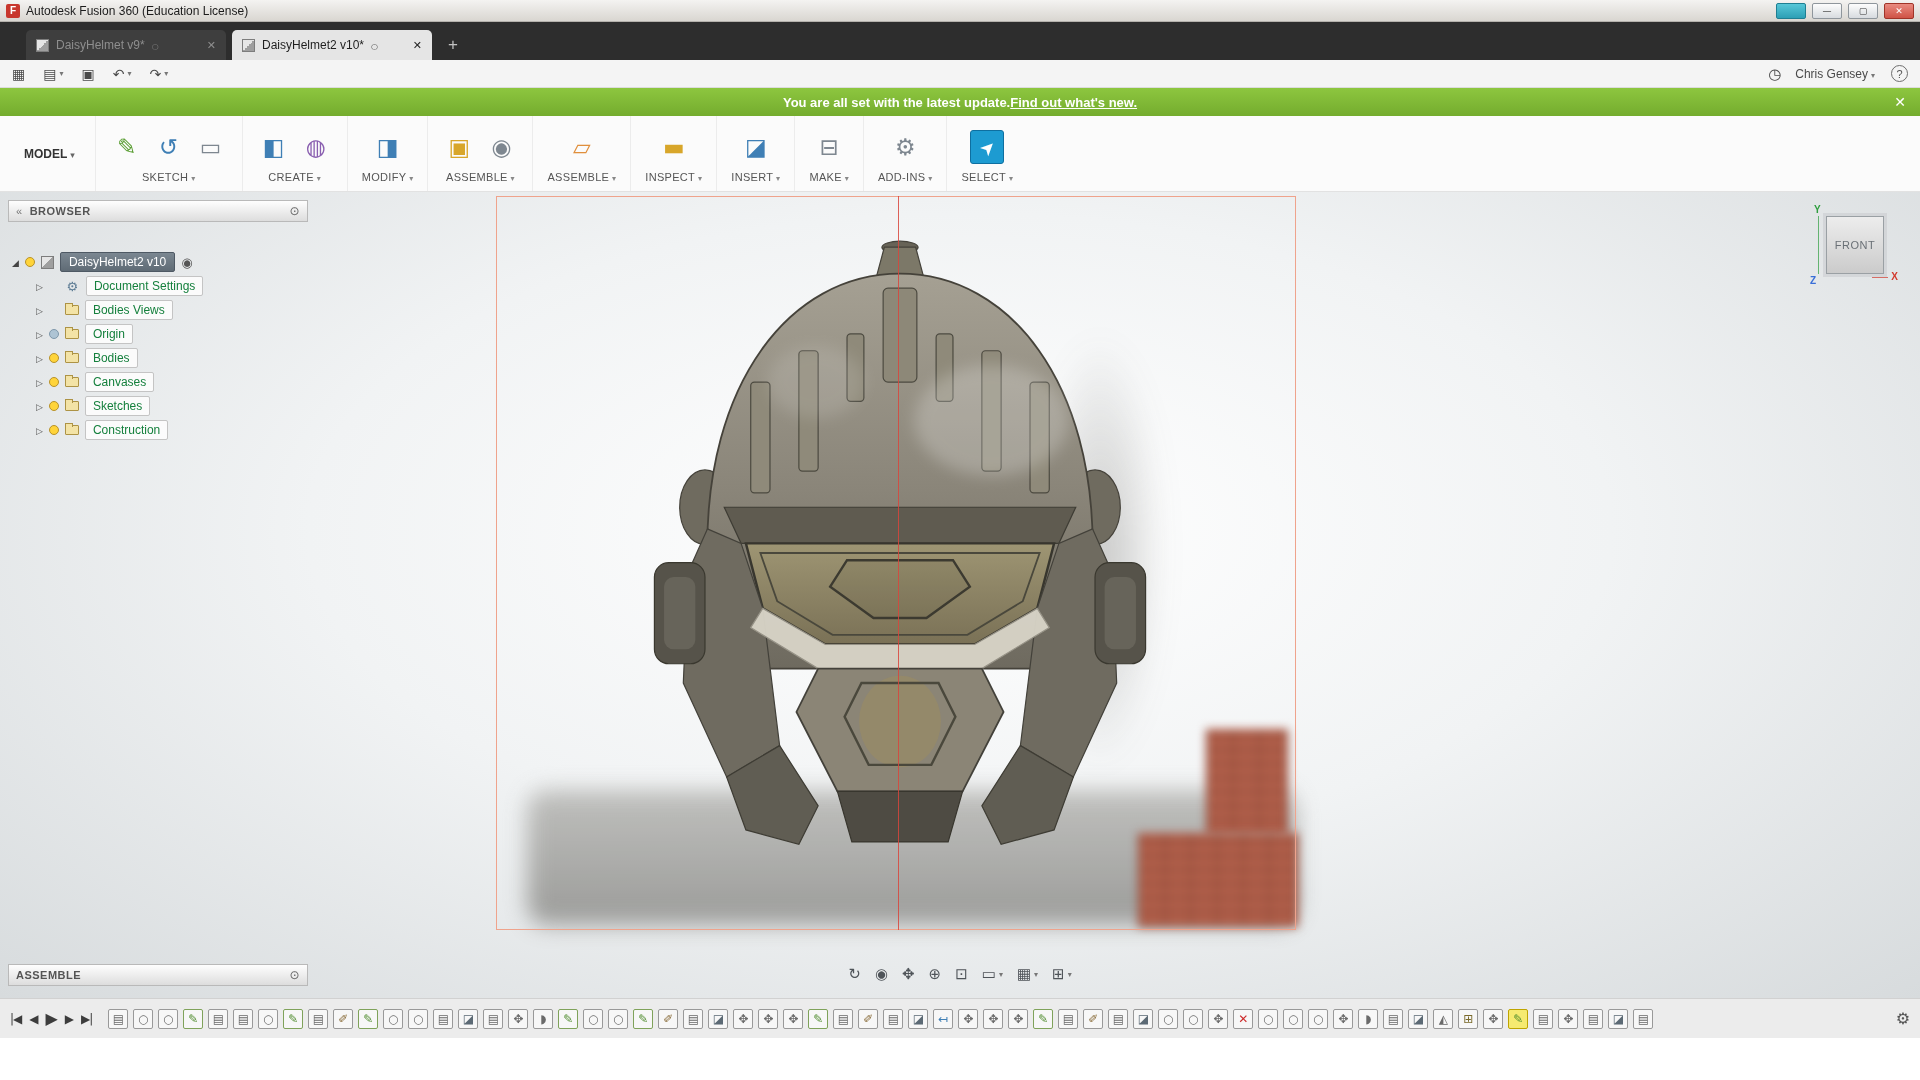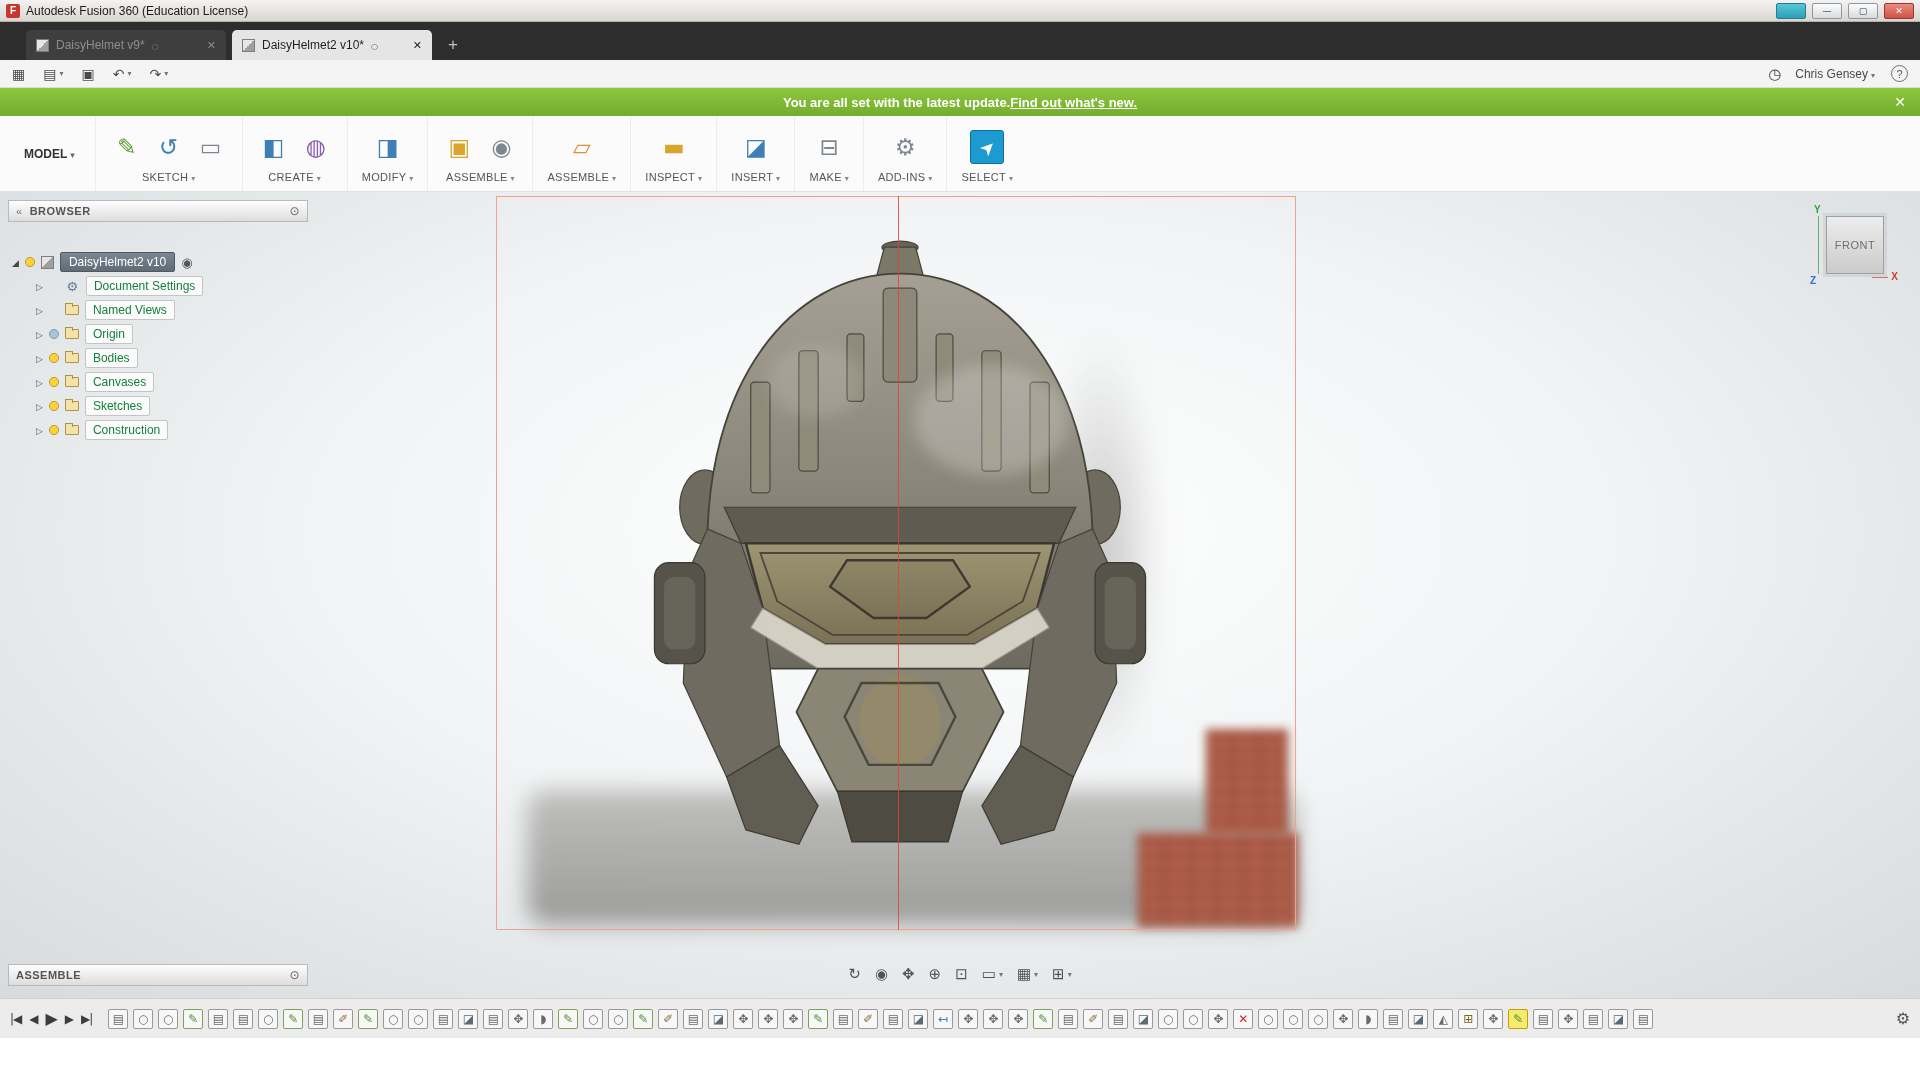--- a/index.html
+++ b/index.html
@@ -424,21 +424,21 @@
       <div class="trow">
             <span class="expander"></span>
             <span class="bulb hidden"></span>
             <span class="nodeicon gear"></span>
             <span class="tlabelpill">Document Settings</span>
           </div>
           <div class="trow">
             <span class="expander"></span>
             <span class="bulb hidden"></span>
             <span class="nodeicon folder"></span>
-            <span class="tlabelpill">Named Views</span>
+            <span class="tlabelpill">Bodies Views</span>
           </div>
           <div class="trow">
             <span class="expander"></span>
             <span class="bulb off"></span>
             <span class="nodeicon folder"></span>
             <span class="tlabelpill">Origin</span>
           </div>
           <div class="trow">
             <span class="expander"></span>
             <span class="bulb on"></span>

